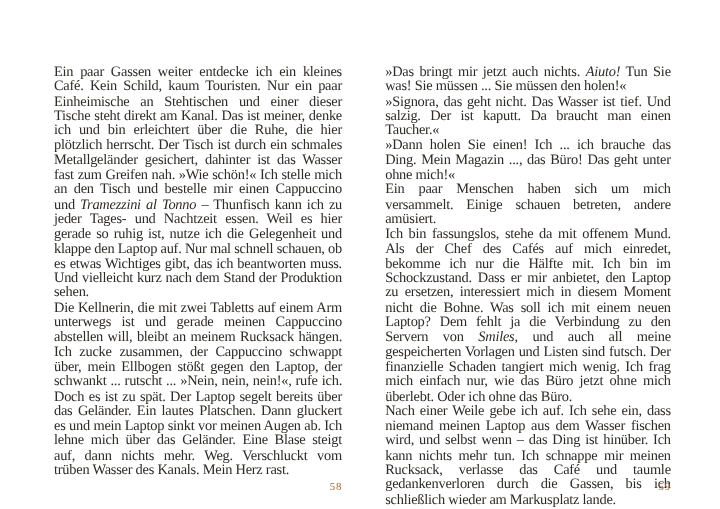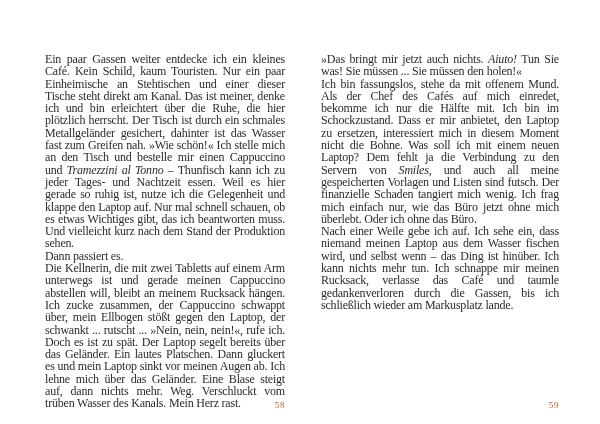--- a/index.html
+++ b/index.html
@@ -40,26 +40,28 @@
   .folio.left  { left: 45px;  width: 240px; }
   .folio.right { left: 321px; width: 238px; }
 </style>
 </head>
 <body>
 
 <div>
 
   <div class="page-text left">
       <p><span>Ein paar Gassen weiter entdecke ich ein kleines Café. Kein Schild, kaum Touristen. Nur ein paar Einheimische an Stehtischen und einer dieser Tische steht direkt am Kanal. Das ist meiner, denke ich und bin erleichtert über die Ruhe, die hier plötzlich herrscht. Der Tisch ist durch ein schmales Metallgeländer gesichert, dahinter ist das Wasser fast zum Greifen nah. »Wie schön!« Ich stelle mich an den Tisch und bestelle mir einen Cappuccino und </span><em>Tramezzini al Tonno</em><span> – Thunfisch kann ich zu jeder Tages- und Nachtzeit essen. Weil es hier gerade so ruhig ist, nutze ich die Gelegenheit und klappe den Laptop auf. Nur mal schnell schauen, ob es etwas Wichtiges gibt, das ich beantworten muss. Und vielleicht kurz nach dem Stand der Produktion sehen.</span></p>
-      <p><span>Dann passiert es.</span></p>
       <p><span>Die Kellnerin, die mit zwei Tabletts auf einem Arm unterwegs ist und gerade meinen Cappuccino abstellen will, bleibt an meinem Rucksack hängen. Ich zucke zusammen, der Cappuccino schwappt über, mein Ellbogen stößt gegen den Laptop, der schwankt ... rutscht ... »Nein, nein, nein!«, rufe ich. Doch es ist zu spät. Der Laptop segelt bereits über das Geländer. Ein lautes Platschen. Dann gluckert es und mein Laptop sinkt vor meinen Augen ab. Ich lehne mich über das Geländer. Eine Blase steigt auf, dann nichts mehr. Weg. Verschluckt vom trüben Wasser des Kanals. Mein Herz rast.</span></p>
     </div>
 
   <div class="page-text right">
       <p><span>»Das bringt mir jetzt auch nichts. </span><em>Aiuto!</em><span> Tun Sie was! Sie müssen ... Sie müssen den holen!«</span></p>
+      <p><span>»Signora, das geht nicht. Das Wasser ist tief. Und salzig. Der ist kaputt. Da braucht man einen Taucher.«</span></p>
+      <p><span>»Dann holen Sie einen! Ich ... ich brauche das Ding. Mein Magazin ..., das Büro! Das geht unter ohne mich!«</span></p>
+      <p><span>Ein paar Menschen haben sich um mich versammelt. Einige schauen betreten, andere amüsiert.</span></p>
       <p><span>Ich bin fassungslos, stehe da mit offenem Mund. Als der Chef des Cafés auf mich einredet, bekomme ich nur die Hälfte mit. Ich bin im Schockzustand. Dass er mir anbietet, den Laptop zu ersetzen, interessiert mich in diesem Moment nicht die Bohne. Was soll ich mit einem neuen Laptop? Dem fehlt ja die Verbindung zu den Servern von </span><em>Smiles</em><span>, und auch all meine gespeicherten Vorlagen und Listen sind futsch. Der finanzielle Schaden tangiert mich wenig. Ich frag mich einfach nur, wie das Büro jetzt ohne mich überlebt. Oder ich ohne das Büro.</span></p>
       <p><span>Nach einer Weile gebe ich auf. Ich sehe ein, dass niemand meinen Laptop aus dem Wasser fischen wird, und selbst wenn – das Ding ist hinüber. Ich kann nichts mehr tun. Ich schnappe mir meinen Rucksack, verlasse das Café und taumle gedankenverloren durch die Gassen, bis ich schließlich wieder am Markusplatz lande.</span></p>
     </div>
 
   <div class="folio left">58</div>
 
   <div class="folio right">59</div>
 
 </div>
 

